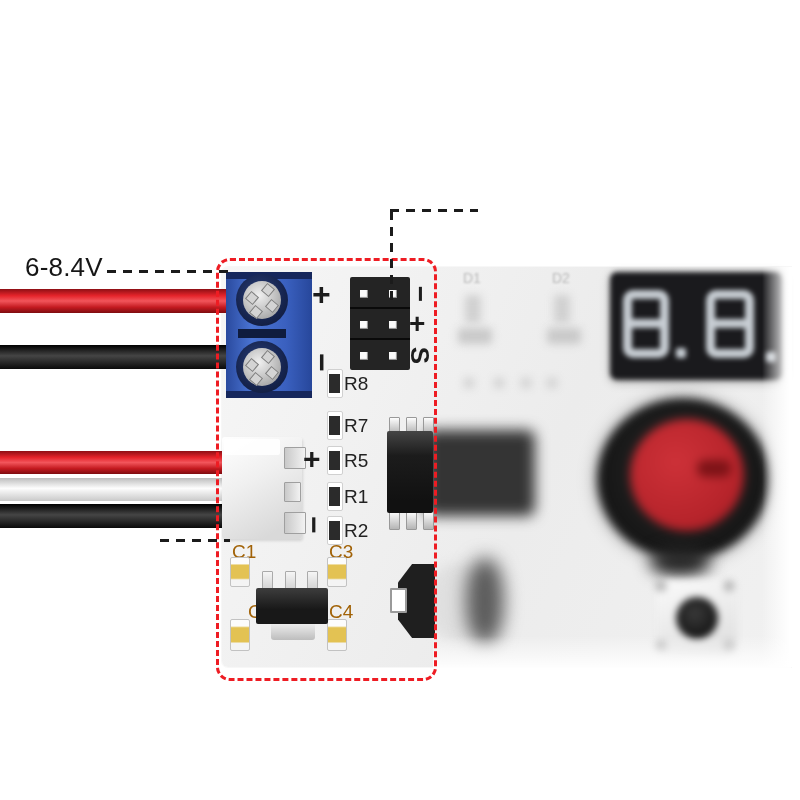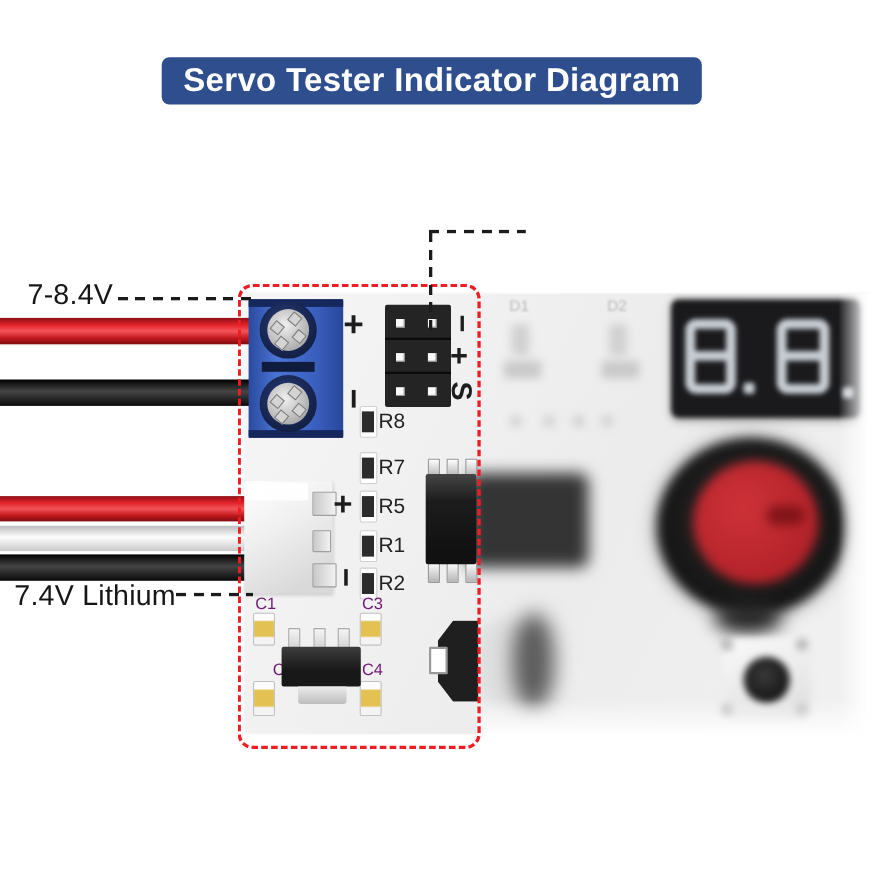--- a/index.html
+++ b/index.html
@@ -62,21 +62,21 @@
 
   
   .icblur{position:absolute;left:425px;top:430px;width:110px;height:86px;background:#343434;border-radius:8px;filter:blur(7px);}
   .icbody{position:absolute;left:387px;top:431px;width:46px;height:82px;border-radius:2px;
           background:linear-gradient(180deg,#454545,#1c1c1c 30%,#111 85%);}
   .icpin{position:absolute;width:9px;background:linear-gradient(180deg,#fdfdfd,#b5b5b5);border:1px solid #999;border-radius:1px;}
 
   
   .cap{position:absolute;width:18px;border:1px solid #c2c2c2;border-radius:2px;
        background:linear-gradient(180deg,#fcfcfc 0 20%,#e3c253 26% 72%,#f4f4f4 78%);}
-  .caplab{position:absolute;font-size:15px;color:#701a75;}
+  .caplab{position:absolute;font-size:19px;color:#a16207;}
 
   
   .regbody{position:absolute;left:256px;top:588px;width:72px;height:36px;border-radius:2px;
            background:linear-gradient(180deg,#3d3d3d,#181818 60%);}
   .regtab{position:absolute;left:271px;top:624px;width:44px;height:16px;border-radius:0 0 3px 3px;
           background:linear-gradient(180deg,#ececec,#bdbdbd);}
   .regpin{position:absolute;width:9px;height:19px;background:linear-gradient(#f5f5f5,#cfcfcf);border:1px solid #aaa;border-radius:1px;}
 
   
   .buzlight{position:absolute;left:428px;top:563px;width:58px;height:78px;border-radius:50%;background:#dfdfdf;filter:blur(6px);}
@@ -115,21 +115,20 @@
           background:radial-gradient(circle at 45% 40%,#3a3a3a,#161616 70%);}
 
   
   .hbox{position:absolute;left:216px;top:258px;width:215px;height:417px;border:3px dashed var(--highlight,#ee1c23);border-radius:14px;}
 </style>
 </head>
 <body>
 
 <div id="stage">
 
-  <div class="banner">Servo Tester Indicator Diagram</div>
 
   <div class="board"></div>
 
   <div class="wire red abs" style="left:0;top:289px;width:232px;height:24px"></div>
   <div class="wire black abs" style="left:0;top:345px;width:232px;height:24px"></div>
 
   <div class="wire red abs" style="left:0;top:451px;width:230px;height:23px"></div>
   <div class="wire white abs" style="left:0;top:478px;width:230px;height:23px"></div>
   <div class="wire black abs" style="left:0;top:504px;width:230px;height:24px"></div>
 
@@ -262,22 +261,21 @@
     <span class="btndot" style="left:-2px;top:60px"></span>
     <span class="btndot" style="left:66px;top:60px"></span>
     <div class="btncap"></div>
   </div>
 
   <div class="fade" style="left:762px;top:267px;width:30px;height:400px;background:linear-gradient(90deg,rgba(246,246,246,0),#fff 92%)"></div>
   <div class="fade" style="left:433px;top:636px;width:358px;height:32px;background:linear-gradient(180deg,rgba(246,246,246,0),rgba(255,255,255,.95))"></div>
 
   <div class="hbox"></div>
 
-  <div class="callout" style="left:25px;top:252px">7-8.4V</div>
+  <div class="callout" style="left:25px;top:252px">6-8.4V</div>
   <div class="dashh" style="left:107px;top:270px;width:128px"></div>
 
   <div class="dashh" style="left:390px;top:209px;width:88px"></div>
   <div class="dashv" style="left:390px;top:211px;height:94px"></div>
 
-  <div class="callout" style="left:13px;top:526px">7.4V Lithium</div>
   <div class="dashh" style="left:160px;top:539px;width:70px"></div>
 
 </div>
 
 </body></html>

